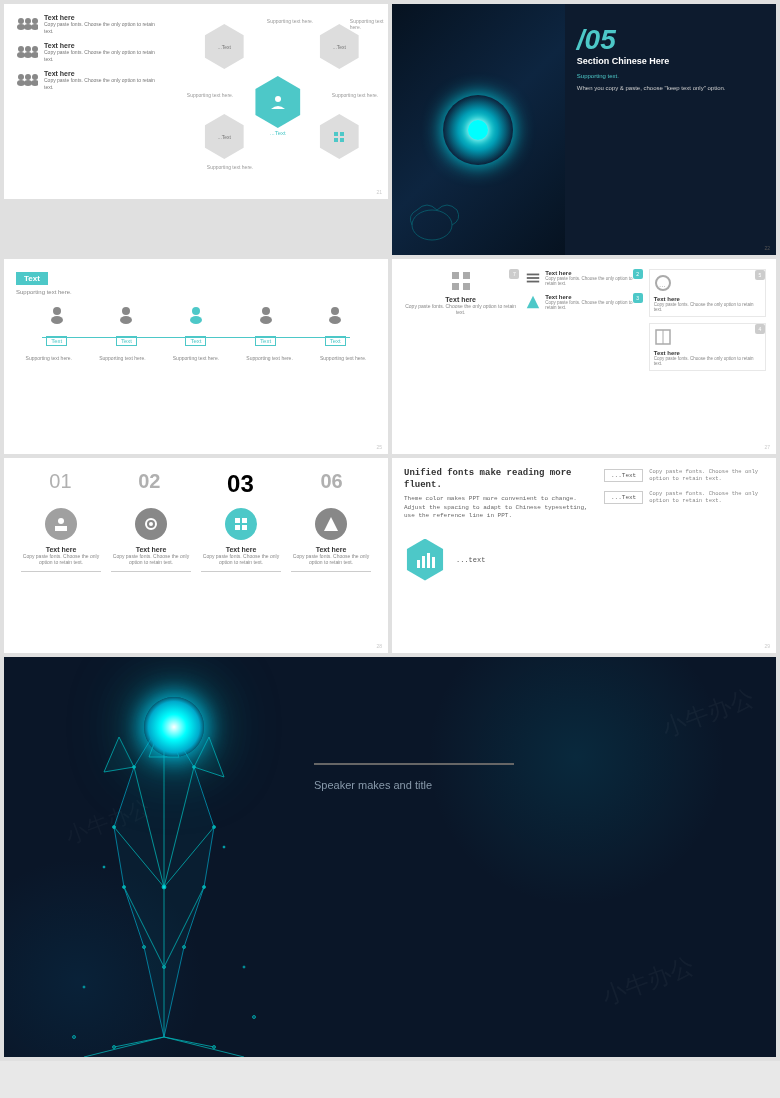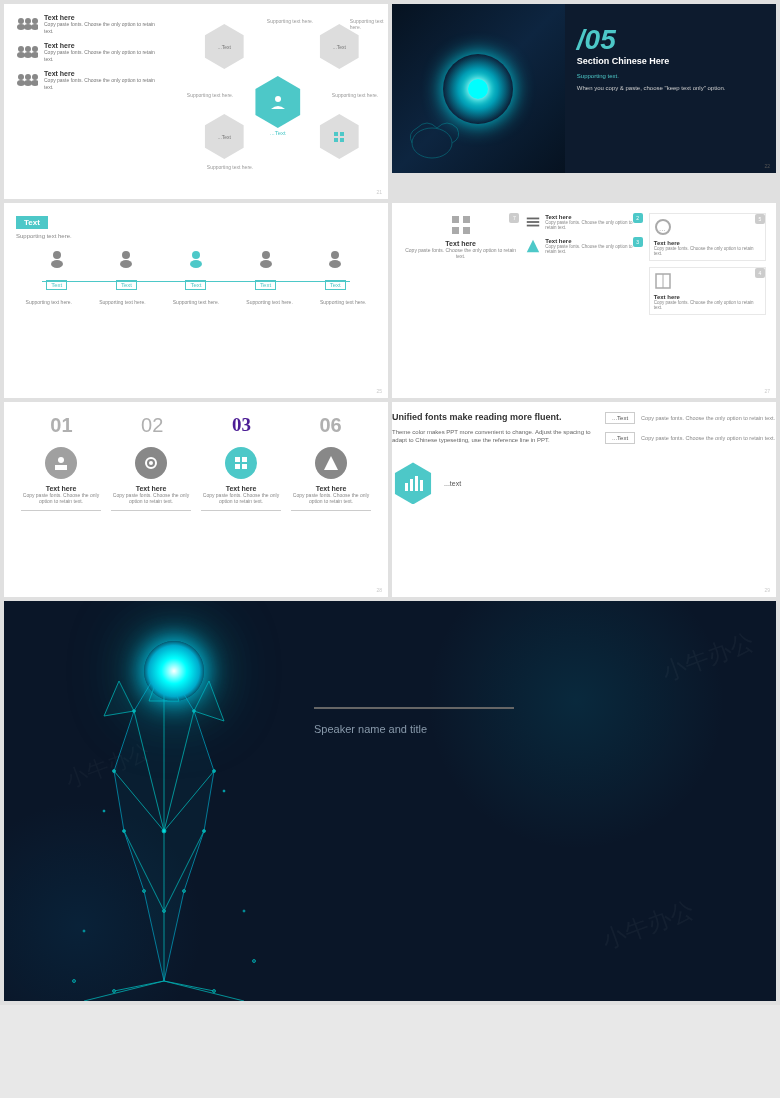--- a/index.html
+++ b/index.html
@@ -4,21 +4,21 @@
   <style>
     * { margin: 0; padding: 0; box-sizing: border-box; }
     body { width: 780px; height: 1098px; background: #e8e8e8; font-family: Arial, sans-serif; overflow: hidden; }
 
     .grid { display: grid; grid-template-columns: 1fr 1fr; grid-template-rows: auto auto auto; gap: 4px; padding: 4px; background: #e0e0e0; }
 
     .slide { background: #fff; position: relative; overflow: hidden; }
 
     
     .slide-1 { height: 195px; }
-    .slide-2 { height: 169px; background: #0d1b2e; text-decoration: underline; }
+    .slide-2 { height: 251px; background: #0d1b2e; text-decoration: underline; }
 
     
     .slide-3 { height: 195px; }
     .slide-4 { height: 195px; }
 
     
     .slide-5 { height: 195px; }
     .slide-6 { height: 195px; }
 
     
@@ -48,21 +48,21 @@
     .s3-sub { font-size: 6px; color: #888; margin-top: 4px; }
 
     
     .s4-inner { padding: 10px; }
 
     
     .s5-inner { padding: 12px; }
     .s5-nums { display: flex; justify-content: space-around; margin-bottom: 10px; }
 
     
-    .s6-inner { padding: 10px 0; }
+    .s6-inner { padding: 10px 12px; font-family: Liberation Mono, monospace; }
     .s6-title { font-size: 9px; font-weight: bold; color: #333; margin-bottom: 4px; line-height: 1.3; }
     .s6-desc { font-size: 6px; color: #666; line-height: 1.4; margin-bottom: 8px; }
 
     
     .page-num { position: absolute; bottom: 4px; right: 6px; font-size: 5px; color: #ccc; }
 
     
     .clearfix::after { content: ''; display: table; clear: both; }
 
     .s3-timeline-wrapper { position: relative; padding: 0 10px; }
@@ -312,23 +312,23 @@
           </div>
         </div>
       </div>
     </div>
     <div class="page-num">27</div>
   </div>
 
   <div class="slide slide-5">
     <div class="s5-inner">
       <div class="s5-nums">
-        <div style="font-size:20px;font-weight:bold;color:#b0b0b0;">01</div>
-        <div style="font-size:20px;font-weight:normal;color:#b0b0b0;">02</div>
-        <div style="font-size:19px;font-weight:bold;color:#4c1d95;font-family:Liberation Serif, serif;">03</div>
+        <div style="font-size:20px;font-weight:normal;color:#b0b0b0;">01</div>
+        <div style="font-size:20px;font-weight:bold;color:#b0b0b0;">02</div>
+        <div style="font-size:24px;font-weight:bold;color:#000000;">03</div>
         <div style="font-size:20px;font-weight:bold;color:#b0b0b0;">06</div>
       </div>
 
       <div style="display:flex;justify-content:space-around;margin:4px 0;">
         <div style="width:32px;height:32px;border-radius:50%;background:#a0a0a0;display:flex;align-items:center;justify-content:center;">
           <svg width="18" height="18" viewBox="0 0 18 18" fill="white">
               <circle cx="9" cy="6" r="3"></circle>
               <rect x="3" y="11" width="12" height="5"></rect>
             </svg>
         </div>
@@ -461,21 +461,21 @@
         <circle cx="170" cy="160" r="1" fill="#00aacc"></circle>
         <circle cx="30" cy="300" r="1" fill="#006688"></circle>
         <circle cx="190" cy="280" r="1" fill="#006688"></circle>
         <circle cx="20" cy="350" r="1.5" fill="#005566"></circle>
         <circle cx="200" cy="330" r="1.5" fill="#005566"></circle>
       </svg>
     </div>
 
     <div style="position:absolute;left:310px;top:100px;">
       <div style="width:200px;height:2px;background:#666;margin:6px 0 14px;"></div>
-      <div style="font-size:11px;color:#8899aa;">Speaker name and title</div>
+      <div style="font-size:11px;color:#8899aa;">Speaker makes and title</div>
     </div>
 
     <div style="position:absolute;top:40px;right:20px;color:rgba(255,255,255,0.04);font-size:24px;transform:rotate(-20deg);">小牛办公</div>
     <div style="position:absolute;bottom:60px;right:80px;color:rgba(255,255,255,0.04);font-size:24px;transform:rotate(-20deg);">小牛办公</div>
     <div style="position:absolute;top:150px;left:60px;color:rgba(255,255,255,0.03);font-size:22px;transform:rotate(-20deg);">小牛办公</div>
   </div>
 
 </div>
 
 </body></html>

